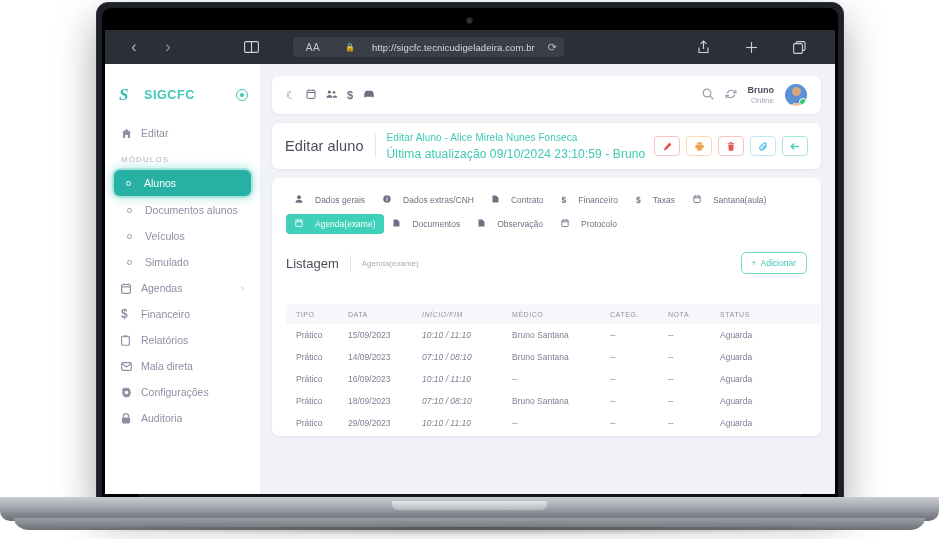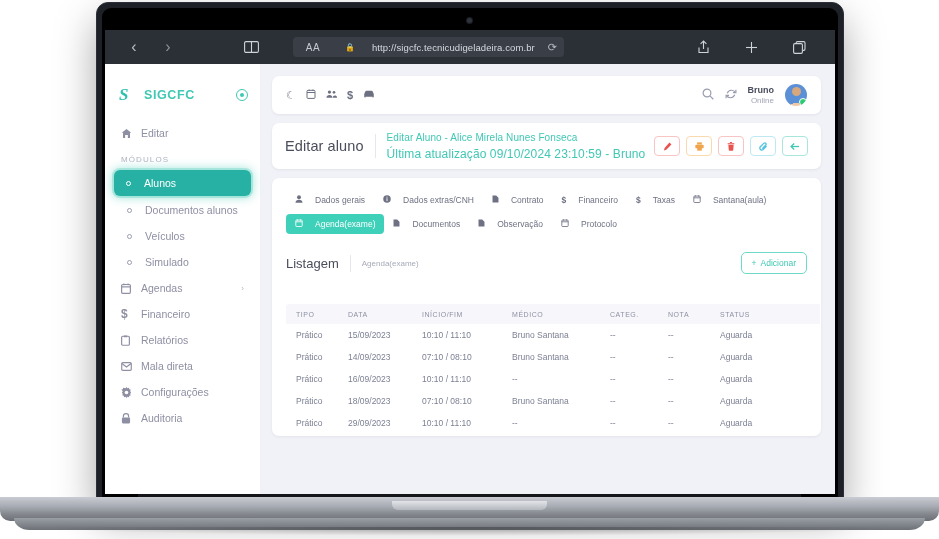--- a/index.html
+++ b/index.html
@@ -158,21 +158,21 @@
   .list-sub{ font-size:8px; color:#a7aab9;}
   .addbtn{ margin-left:auto; border:1px solid #6fd9c8; color:#3fc8b4; background:#fff;
     border-radius:5px; padding:5px 10px; font-size:8.5px; display:flex; align-items:center; gap:4px;}
 
   .table{ margin:0 0 0 14px; width:548px;}
   .thead{ display:flex; background:#f7f7fb; height:20px; align-items:center;
     border-radius:3px 3px 0 0;}
   .thead div{ font-size:7px; color:#8d90a3; letter-spacing:.55px;}
   .trow{ display:flex; height:22px; align-items:center; }
   .trow div{ font-size:8.5px; color:#7d8094;}
-  .c1{ width:62px; padding-left:10px;} .c2{ width:74px;} .c3{ width:90px;}
+  .c1{ width:62px; padding-left:10px;} .c2{ width:74px;} .c3{ width:90px;font-style:italic;}
   .c4{ width:98px;} .c5{ width:58px;} .c6{ width:52px;} .c7{ width:80px;}
   .table-clip{ position:absolute; left:0; top:126px; width:548px; height:132px; overflow:hidden;}
 </style>
 </head>
 <body>
 
 <div id="laptop">
   <div class="lid"></div>
   <div class="lid-inner"></div>
   <div class="camera"></div>

